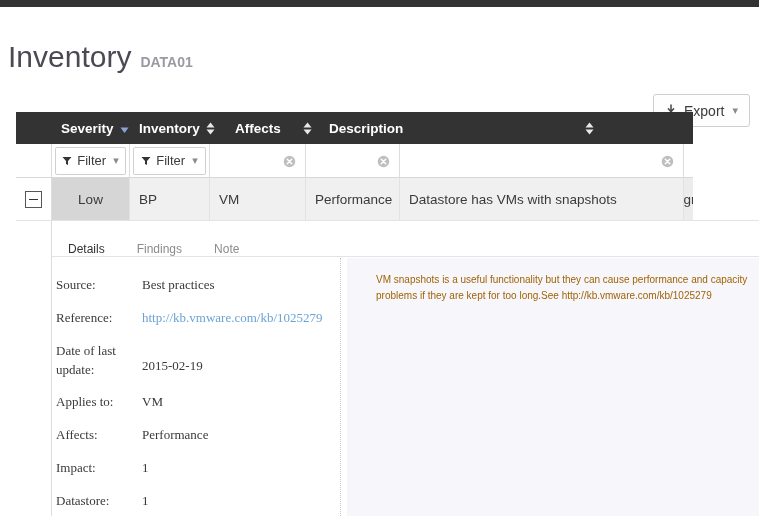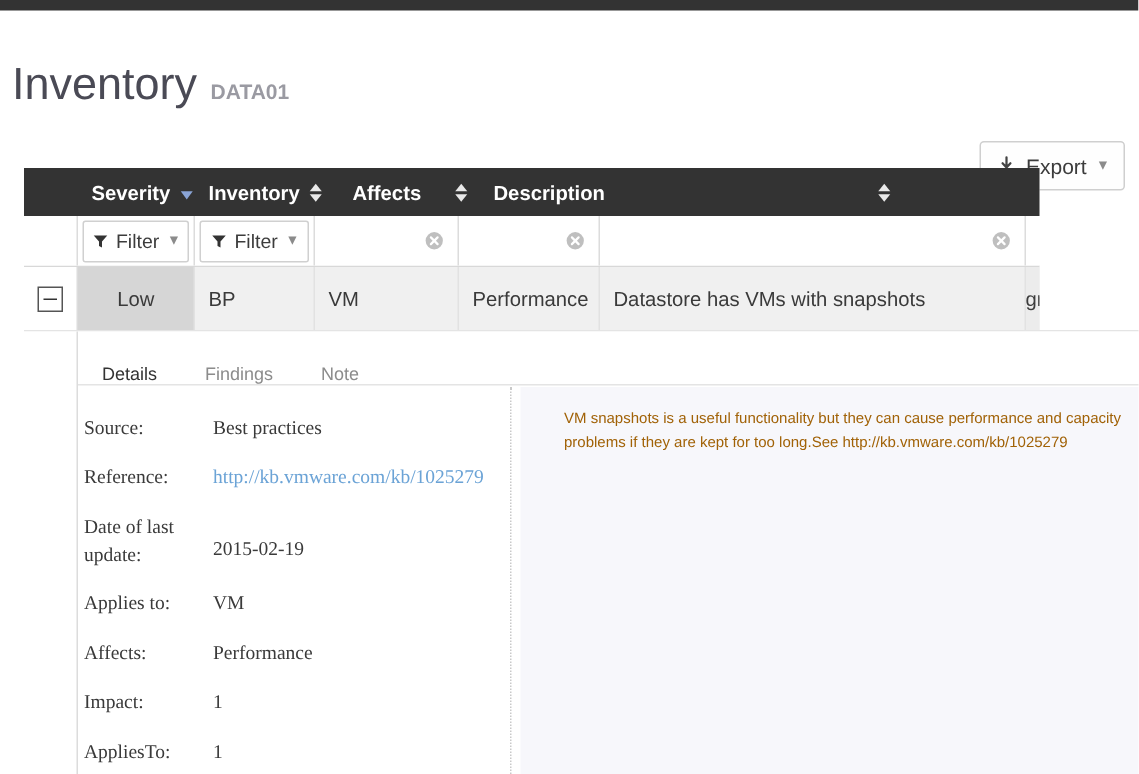--- a/index.html
+++ b/index.html
@@ -513,21 +513,21 @@
             <span class="field-label">Affects:</span>
             <span class="field-value">Performance</span>
           </div>
 
           <div class="field-row">
             <span class="field-label">Impact:</span>
             <span class="field-value">1</span>
           </div>
 
           <div class="field-row">
-            <span class="field-label">AppliesTo:</span>
+            <span class="field-label">Datastore:</span>
             <span class="field-value">1</span>
           </div>
 
         </div>
 
         <div class="desc-pane">VM snapshots is a useful functionality but they can cause performance and capacity problems if they are kept for too long.See http://kb.vmware.com/kb/1025279</div>
       </div>
     </div>
 
   </div>

